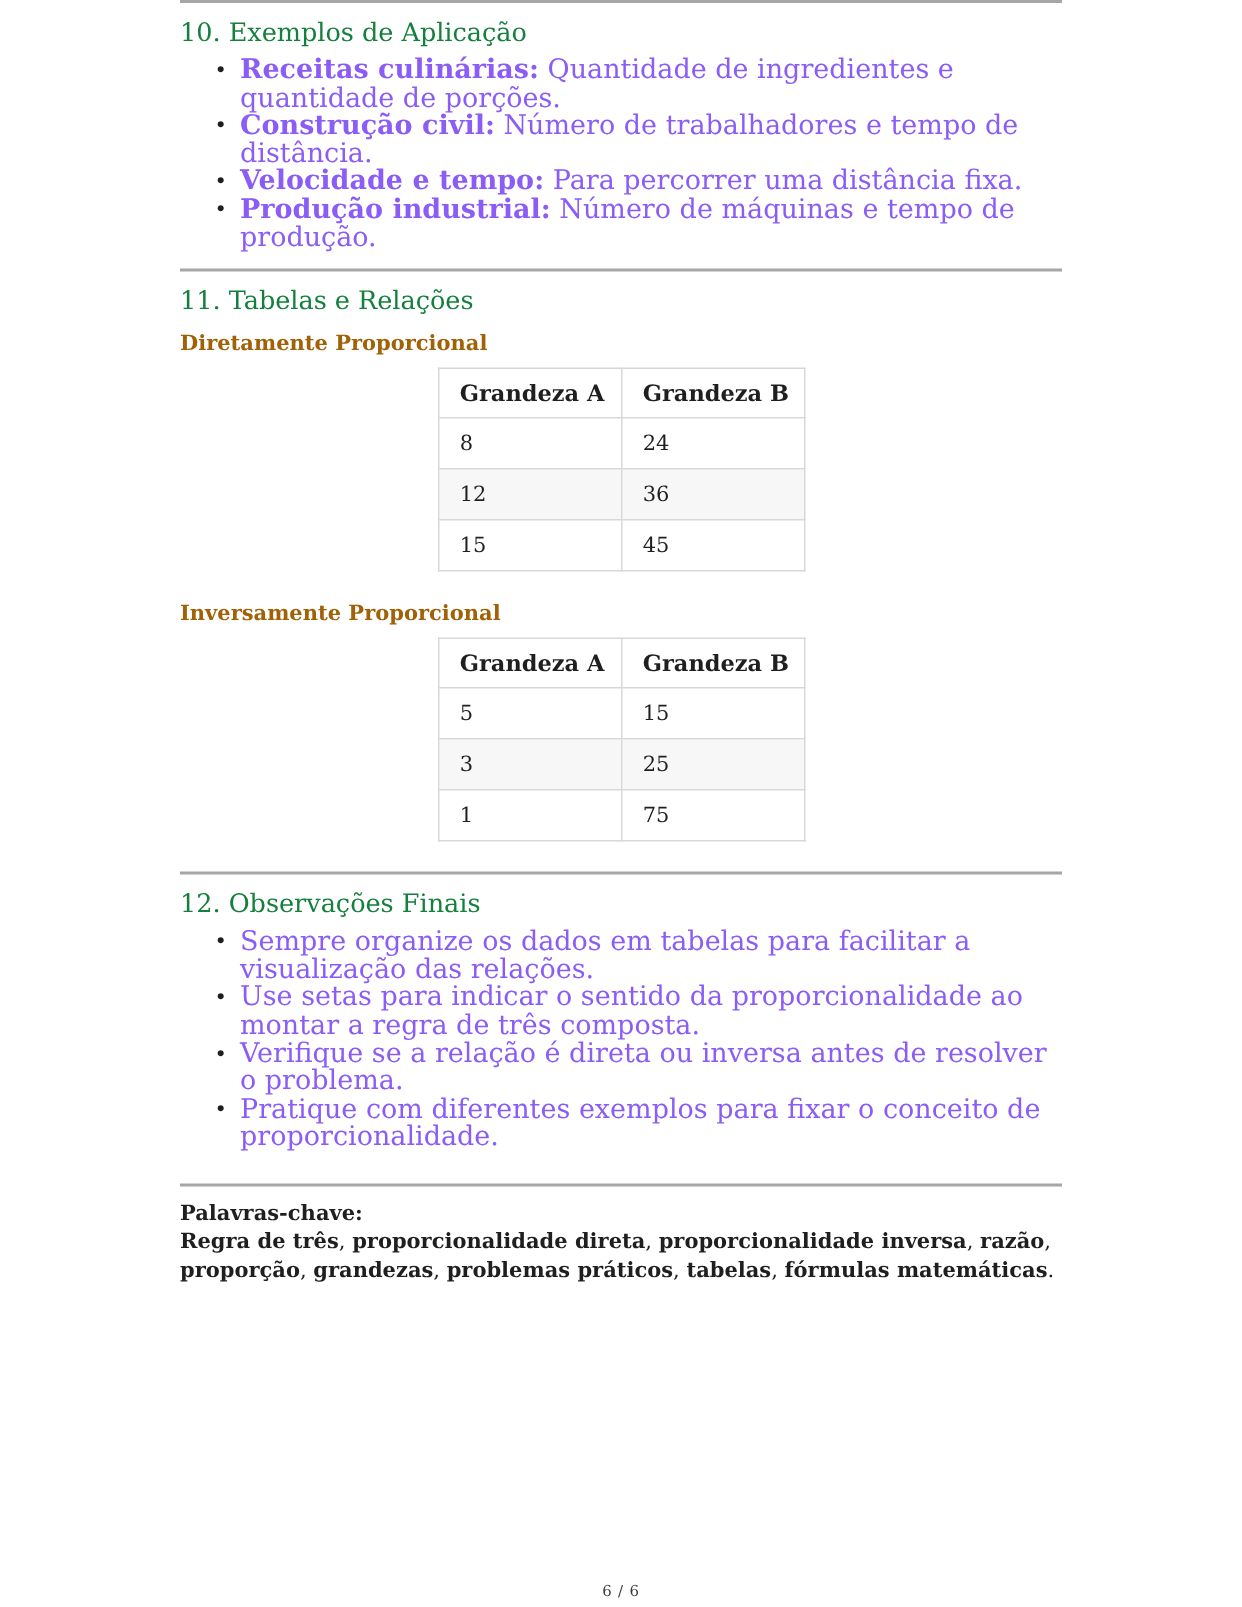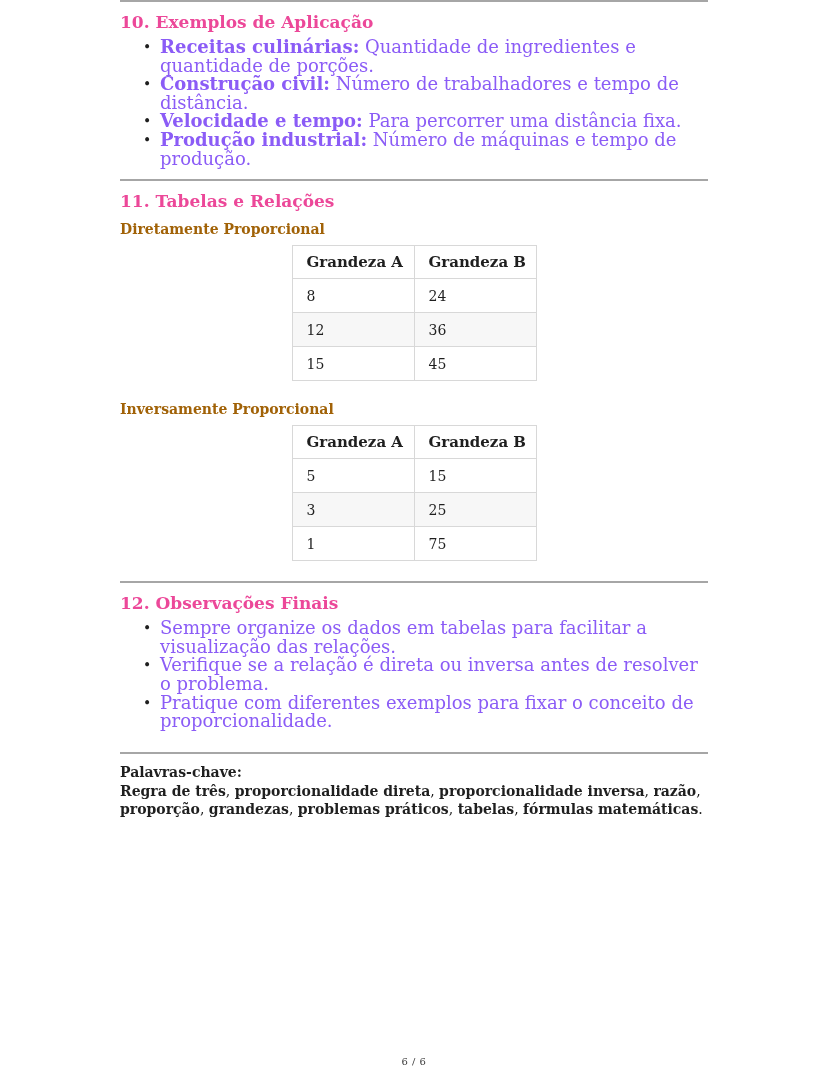--- a/index.html
+++ b/index.html
@@ -3,21 +3,21 @@
 <meta charset="utf-8">
 <style>
   html,body{margin:0;padding:0;background:#ffffff;}
   .page{
     position:relative;width:828px;height:1071px;background:#ffffff;
     font-family:"DejaVu Serif", serif;color:#1f1f1f;overflow:hidden;
   }
   .content{position:absolute;left:120px;top:0;width:588px;}
   hr.rule{border:none;border-top:2px solid #a6a6a6;margin:0;}
   .rule-top{margin-top:70px;}
-  h2.sec-title{font-size:17px;line-height:20px;font-weight:bold;margin:10px 0 6px 0;color:#ec4899;}
+  h2.sec-title{font-size:17px;line-height:20px;font-weight:normal;margin:10px 0 6px 0;color:#15803d;}
   h3.sub-title{font-size:14px;line-height:17px;font-weight:bold;margin:10px 0 7px 0;color:#a16207;}
   ul.bullets{list-style:none;margin:0 0 11px 0;padding:0 0 0 40px;}
   ul.bullets li{
     position:relative;font-size:18px;line-height:18.6px;color:#8b5cf6;
   }
   ul.bullets li::before{
     content:"\2022";position:absolute;left:-17px;top:0;font-size:14px;color:#1f1f1f;
   }
   ul.bullets.last{margin-bottom:21px;}
   table.prop-table{
@@ -122,20 +122,21 @@
         </tbody>
       </table>
     </section>
 
     <hr class="rule">
 
     <section>
       <h2 class="sec-title">12. Observações Finais</h2>
       <ul class="bullets last">
         <li>Sempre organize os dados em tabelas para facilitar a visualização das relações.</li>
+        <li>Use setas para indicar o sentido da proporcionalidade ao montar a regra de três composta.</li>
         <li>Verifique se a relação é direta ou inversa antes de resolver o problema.</li>
         <li>Pratique com diferentes exemplos para fixar o conceito de proporcionalidade.</li>
       </ul>
     </section>
 
     <hr class="rule">
 
     <section>
       <p class="kw-label">Palavras-chave:</p>
       <p class="kw-text">

